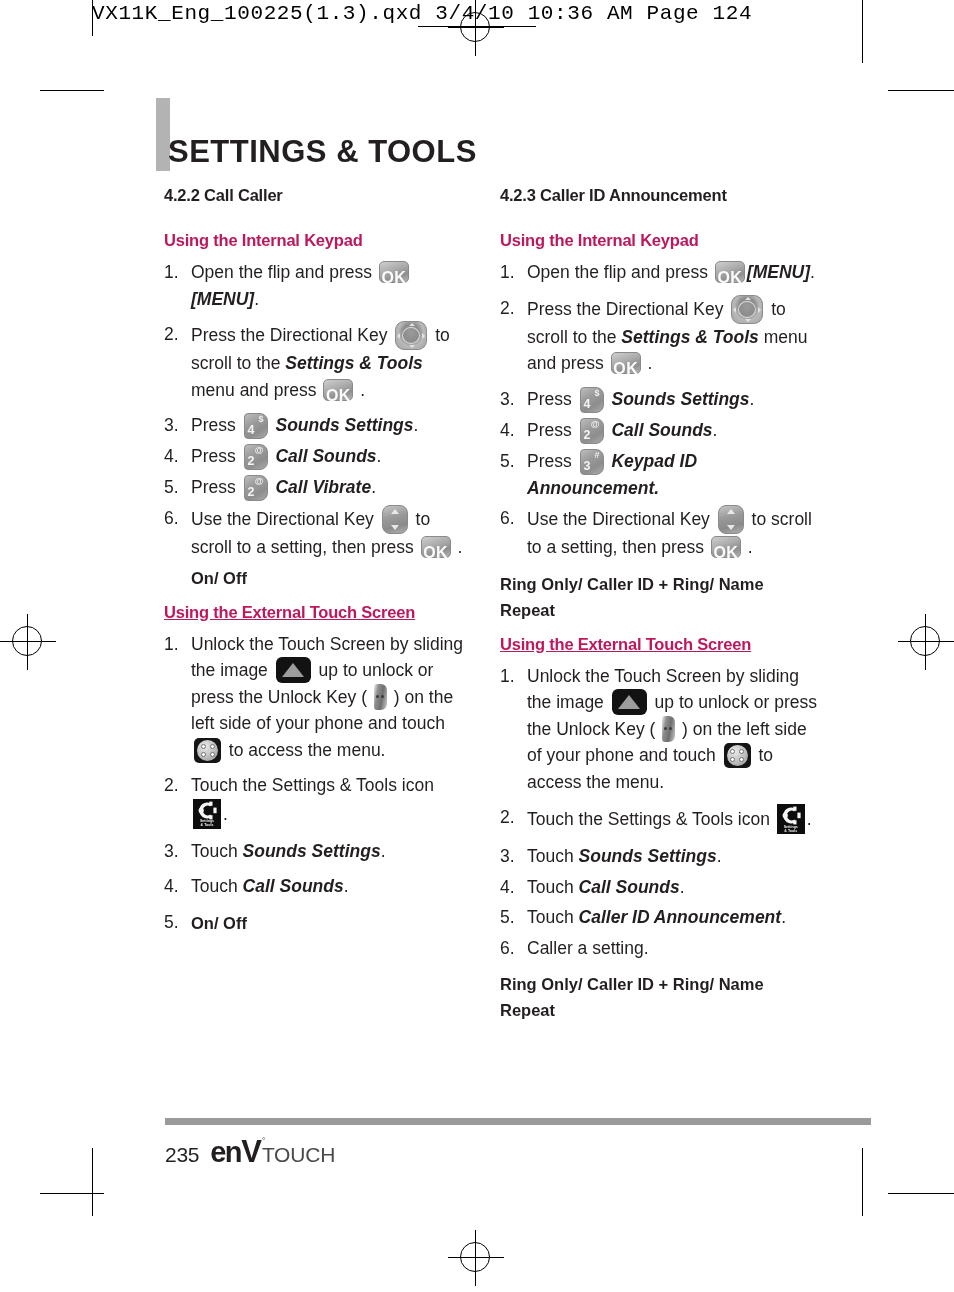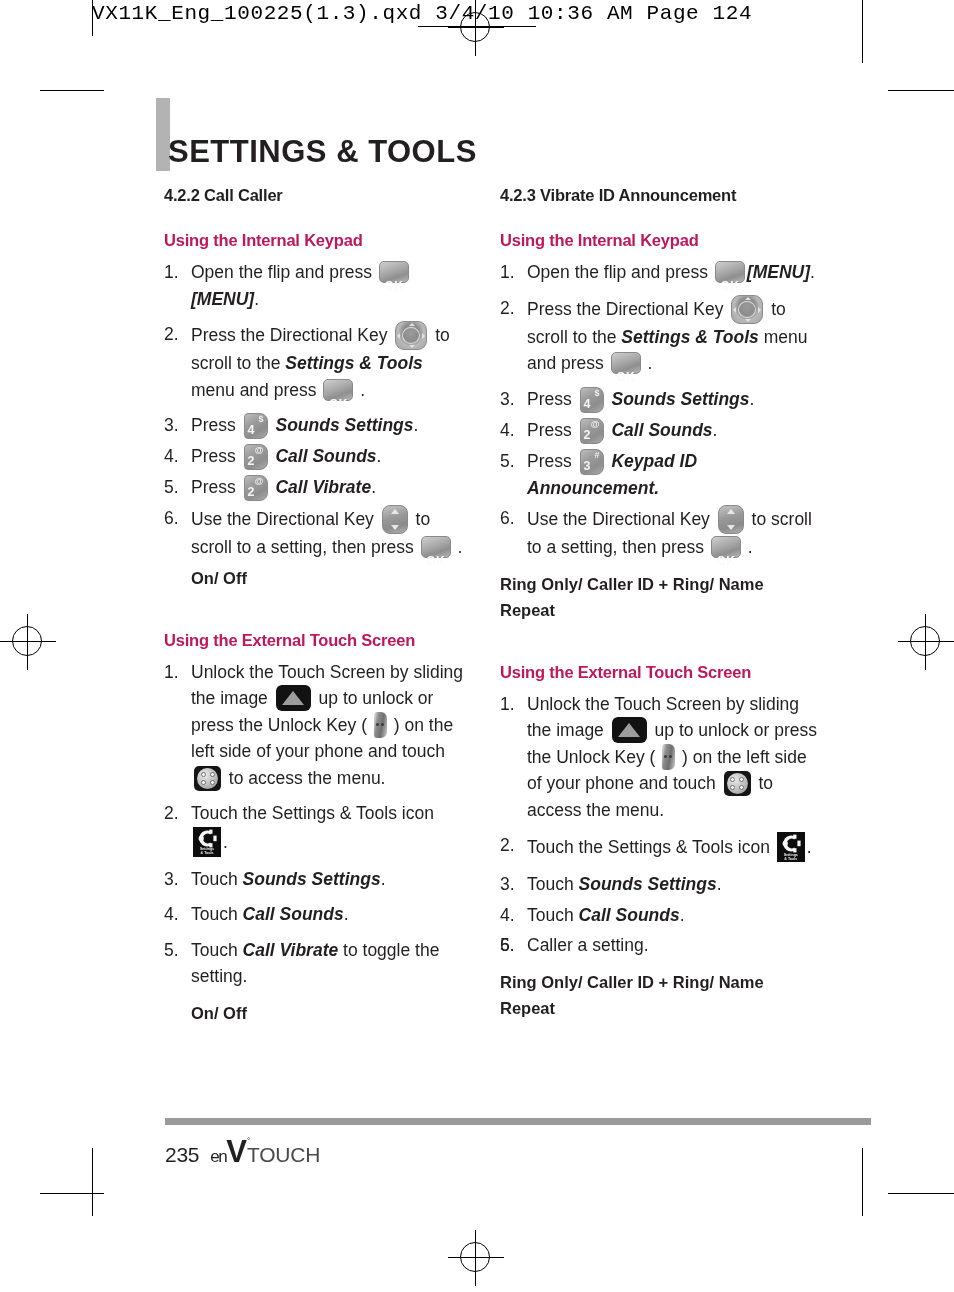--- a/index.html
+++ b/index.html
@@ -99,21 +99,21 @@
     letter-spacing: -0.2px;
     color: #231f20;
   }
   h4.sub {
     margin: 0 0 9px 0;
     font-size: 16.5px;
     font-weight: bold;
     letter-spacing: -0.2px;
     color: #be185d;
   }
-  h4.sub.spaced-top { margin-top: 40px; }
+  h4.sub.spaced-top { margin-top: 12px; text-decoration: underline; }
 
   ol.steps {
     margin: 0;
     padding: 0;
     list-style: none;
   }
   ol.steps > li {
     position: relative;
     padding-left: 27px;
     font-size: 17.5px;
@@ -153,26 +153,25 @@
     border-radius: 5px;
     background: linear-gradient(160deg,#cfcfcf 0%,#a8a8a8 45%,#8f8f8f 70%,#b5b5b5 100%);
     border: 1px solid #8a8a8a;
     box-sizing: border-box;
     margin: 0 2px;
   }
   .ico-ok span {
     position: absolute;
     left: 0; right: 0; top: 3px;
     text-align: center;
-    font-size: 12px;
+    font-size: 16px;
     font-weight: bold;
     color: #fbfbfb;
     letter-spacing: 0.4px;
     font-family: "Liberation Sans", sans-serif;
-    margin-top: 8px;
   }
 
   
   .ico-dir4 {
     width: 32px; height: 29px;
     border-radius: 9px;
     background: radial-gradient(ellipse at 50% 40%, #9a9a9a 0%, #8c8c8c 38%, #b9b9b9 60%, #a3a3a3 100%);
     border: 1px solid #8c8c8c;
     box-sizing: border-box;
     margin: 0 3px;
@@ -360,22 +359,22 @@
     font-size: 21px;
     color: #231f20;
     letter-spacing: -0.3px;
   }
   .brand {
     display: inline-block;
     position: relative;
     white-space: nowrap;
   }
   .brand .env {
-    font-size: 17px;
-    font-weight: normal;
+    font-size: 29px;
+    font-weight: bold;
     letter-spacing: -1.4px;
     color: #231f20;
   }
   .brand .bigv {
     font-size: 31px;
     font-weight: bold;
     color: #231f20;
   }
   .brand .tm {
     position: absolute;
@@ -489,29 +488,28 @@
       <li>
         <span class="num">3.</span>
         <span>Touch <span class="b">Sounds Settings</span>.</span>
       </li>
       <li>
         <span class="num">4.</span>
         <span>Touch <span class="b">Call Sounds</span>.</span>
       </li>
       <li>
         <span class="num">5.</span>
-        <span>Touch <span class="b">Call Vibrate</span> to toggle the setting.</span>
       </li>
     </ol>
     <div class="indent-note loose">On/ Off</div>
   </div>
 
   <div class="column col-right">
 
-    <h3 class="sec-num">4.2.3 Vibrate ID Announcement</h3>
+    <h3 class="sec-num">4.2.3 Caller ID Announcement</h3>
 
     <h4 class="sub">Using the Internal Keypad</h4>
 
     <ol class="steps">
       <li>
         <span class="num">1.</span>
         <span>Open the flip and press <span class="ico ico-ok"><span>OK</span></span><span class="b">[MENU]</span>.</span>
       </li>
       <li>
         <span class="num">2.</span>
@@ -566,20 +564,21 @@
       <li class="tight">
         <span class="num">3.</span>
         <span>Touch <span class="b">Sounds Settings</span>.</span>
       </li>
       <li class="tight">
         <span class="num">4.</span>
         <span>Touch <span class="b">Call Sounds</span>.</span>
       </li>
       <li class="tight">
         <span class="num">5.</span>
+        <span>Touch <span class="b">Caller ID Announcement</span>.</span>
       </li>
       <li class="tight">
         <span class="num">6.</span>
         <span>Caller a setting.</span>
       </li>
     </ol>
     <div class="indent-note loose" style="margin-left:0;">Ring Only/ Caller ID + Ring/ Name Repeat</div>
   </div>
 
   <div class="footer-rule"></div>

